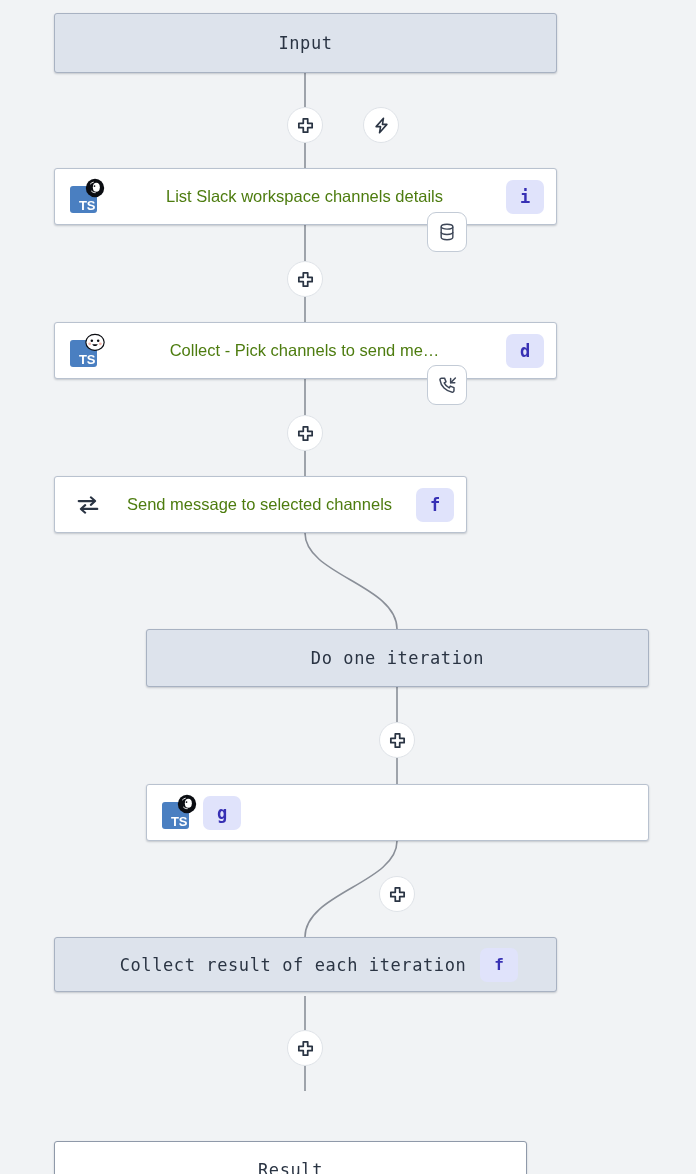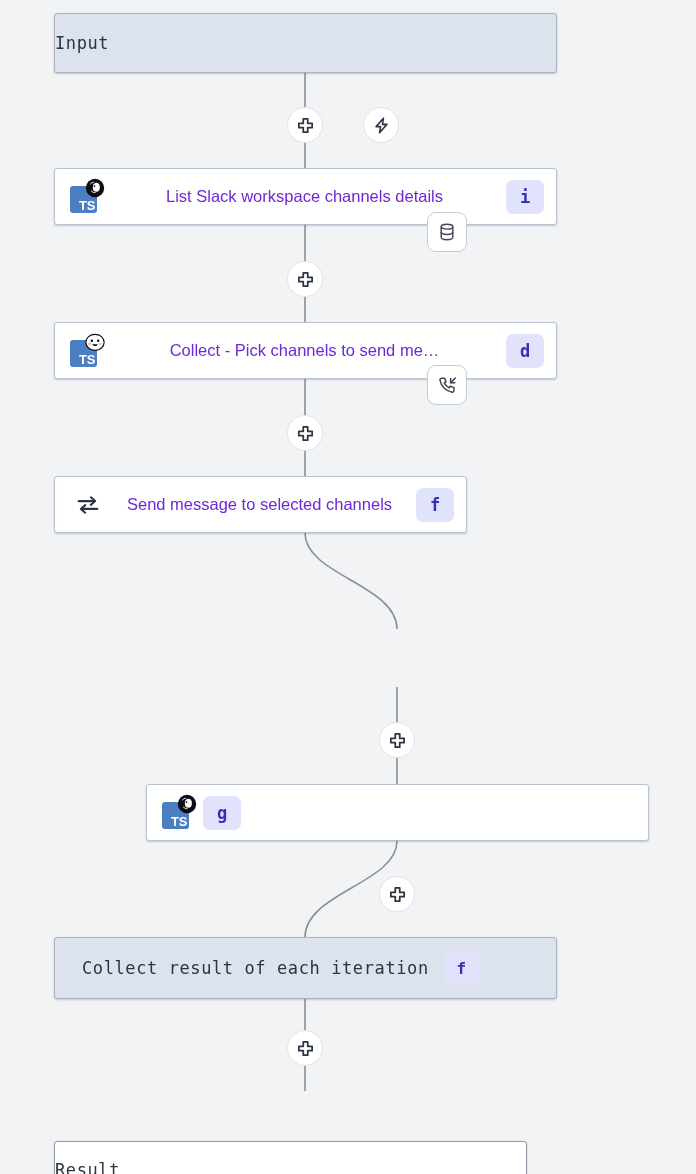--- a/index.html
+++ b/index.html
@@ -43,20 +43,21 @@
     z-index: 2;
     display: flex;
     align-items: center;
     box-shadow: 0 1px 2px rgba(30, 41, 59, 0.22);
   }
 
   
   .node.mono {
     background: #dde3ec;
     border: 1px solid #a8b2c2;
+    justify-content: center;
     font-family: "DejaVu Sans Mono", monospace;
     font-size: 17px;
     letter-spacing: 0.6px;
     color: #2a3443;
   }
   .node.mono.result {
     background: #ffffff;
     border: 1px solid #8f99a9;
   }
   .node.mono .mono-label {
@@ -77,21 +78,21 @@
     position: relative;
     display: flex;
     align-items: center;
     justify-content: center;
   }
 
   .node-label {
     flex: 1 1 auto;
     text-align: center;
     font-size: 16.5px;
-    color: #6d28d9;
+    color: #4d7c0f;
     white-space: nowrap;
     overflow: hidden;
     text-overflow: ellipsis;
     padding: 0 8px;
   }
 
   
   .key-badge {
     flex: 0 0 auto;
     min-width: 38px;
@@ -287,20 +288,23 @@
         <path d="M3.4 8.4h14.2"></path>
         <path d="M14.6 4.9 18.6 8.4l-4 3.5"></path>
         <path d="M20.6 15.6H6.4"></path>
         <path d="M9.4 12.1 5.4 15.6l4 3.5"></path>
       </svg>
     </span>
     <span class="node-label">Send message to selected channels</span>
     <span class="key-badge">f</span>
   </div>
 
+  <div class="node mono" style="left:146px; top:629px; width:503px; height:58px;">
+    <span class="mono-label">Do one iteration</span>
+  </div>
 
   <div class="round-btn" style="left:379px; top:722px;">
     <svg width="19" height="19" viewBox="0 0 24 24" fill="none" stroke="#2a3443" stroke-width="2.2" stroke-linejoin="round">
       <path d="M9.2 3.6h5.6v5.6h5.6v5.6h-5.6v5.6H9.2v-5.6H3.6V9.2h5.6z"></path>
     </svg>
   </div>
 
   <div class="node module" style="left:146px; top:784px; width:503px; height:57px;">
     <span class="node-icon">
       <span class="ts-badge">
@@ -316,21 +320,21 @@
     </span>
     <span class="key-badge">g</span>
   </div>
 
   <div class="round-btn" style="left:379px; top:876px;">
     <svg width="19" height="19" viewBox="0 0 24 24" fill="none" stroke="#2a3443" stroke-width="2.2" stroke-linejoin="round">
       <path d="M9.2 3.6h5.6v5.6h5.6v5.6h-5.6v5.6H9.2v-5.6H3.6V9.2h5.6z"></path>
     </svg>
   </div>
 
-  <div class="node mono" style="left:54px; top:937px; width:503px; height:62px;padding-left:27px;">
+  <div class="node mono" style="left:54px; top:937px; width:503px; height:55px;padding-left:27px;">
     <span class="mono-label">Collect result of each iteration</span>
     <span class="key-badge">f</span>
   </div>
 
   <div class="round-btn" style="left:287px; top:1030px;">
     <svg width="19" height="19" viewBox="0 0 24 24" fill="none" stroke="#2a3443" stroke-width="2.2" stroke-linejoin="round">
       <path d="M9.2 3.6h5.6v5.6h5.6v5.6h-5.6v5.6H9.2v-5.6H3.6V9.2h5.6z"></path>
     </svg>
   </div>
 

